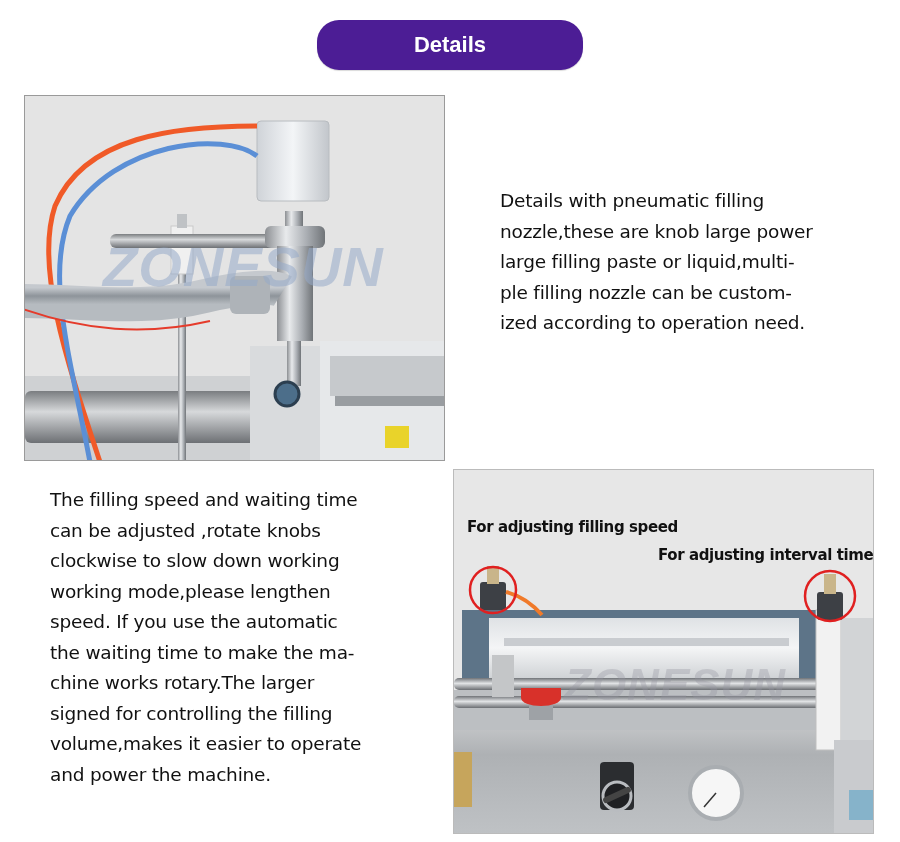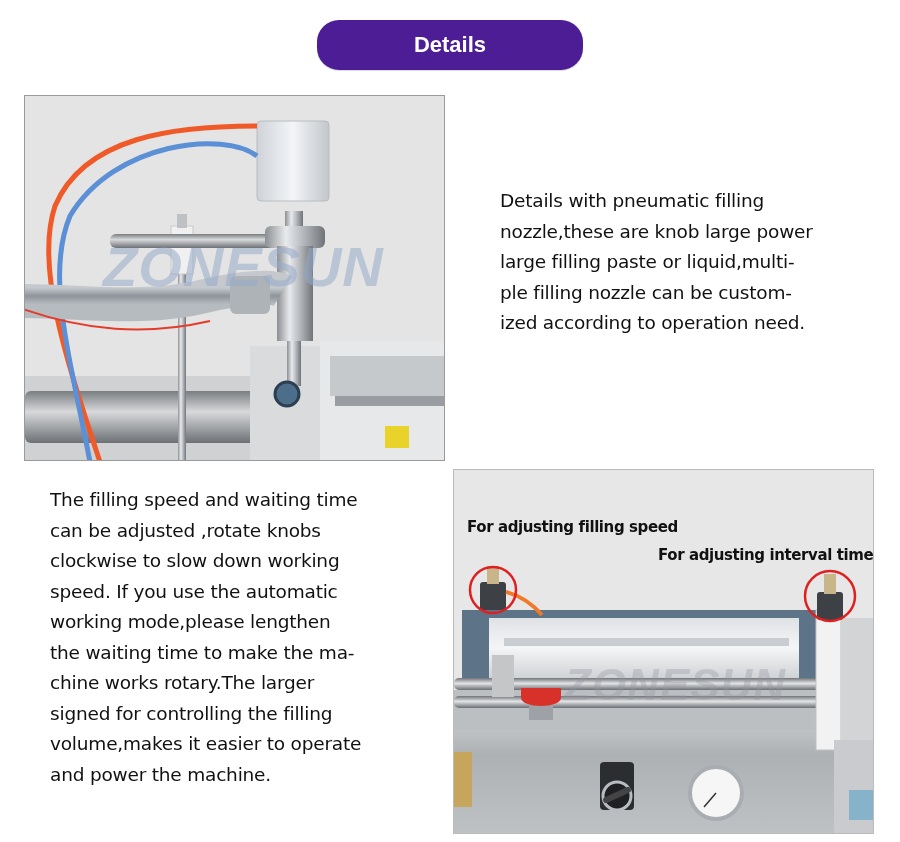--- a/index.html
+++ b/index.html
@@ -110,22 +110,22 @@
   <div>nozzle,these are knob large power</div>
   <div>large filling paste or liquid,multi-</div>
   <div>ple filling nozzle can be custom-</div>
   <div>ized according to operation need.</div>
 </div>
 
 <div class="desc" id="desc2">
   <div>The filling speed and waiting time</div>
   <div>can be adjusted ,rotate knobs</div>
   <div>clockwise to slow down working</div>
+  <div>working mode,please lengthen</div>
   <div>speed. If you use the automatic</div>
-  <div>working mode,please lengthen</div>
   <div>the waiting time to make the ma-</div>
   <div>chine works rotary.The larger</div>
   <div>signed for controlling  the filling</div>
   <div>volume,makes it easier to operate</div>
   <div>and power the machine.</div>
 </div>
 
 <div class="photo" id="photo2">
   <svg width="421" height="365" viewBox="0 0 421 365">
     <defs>

